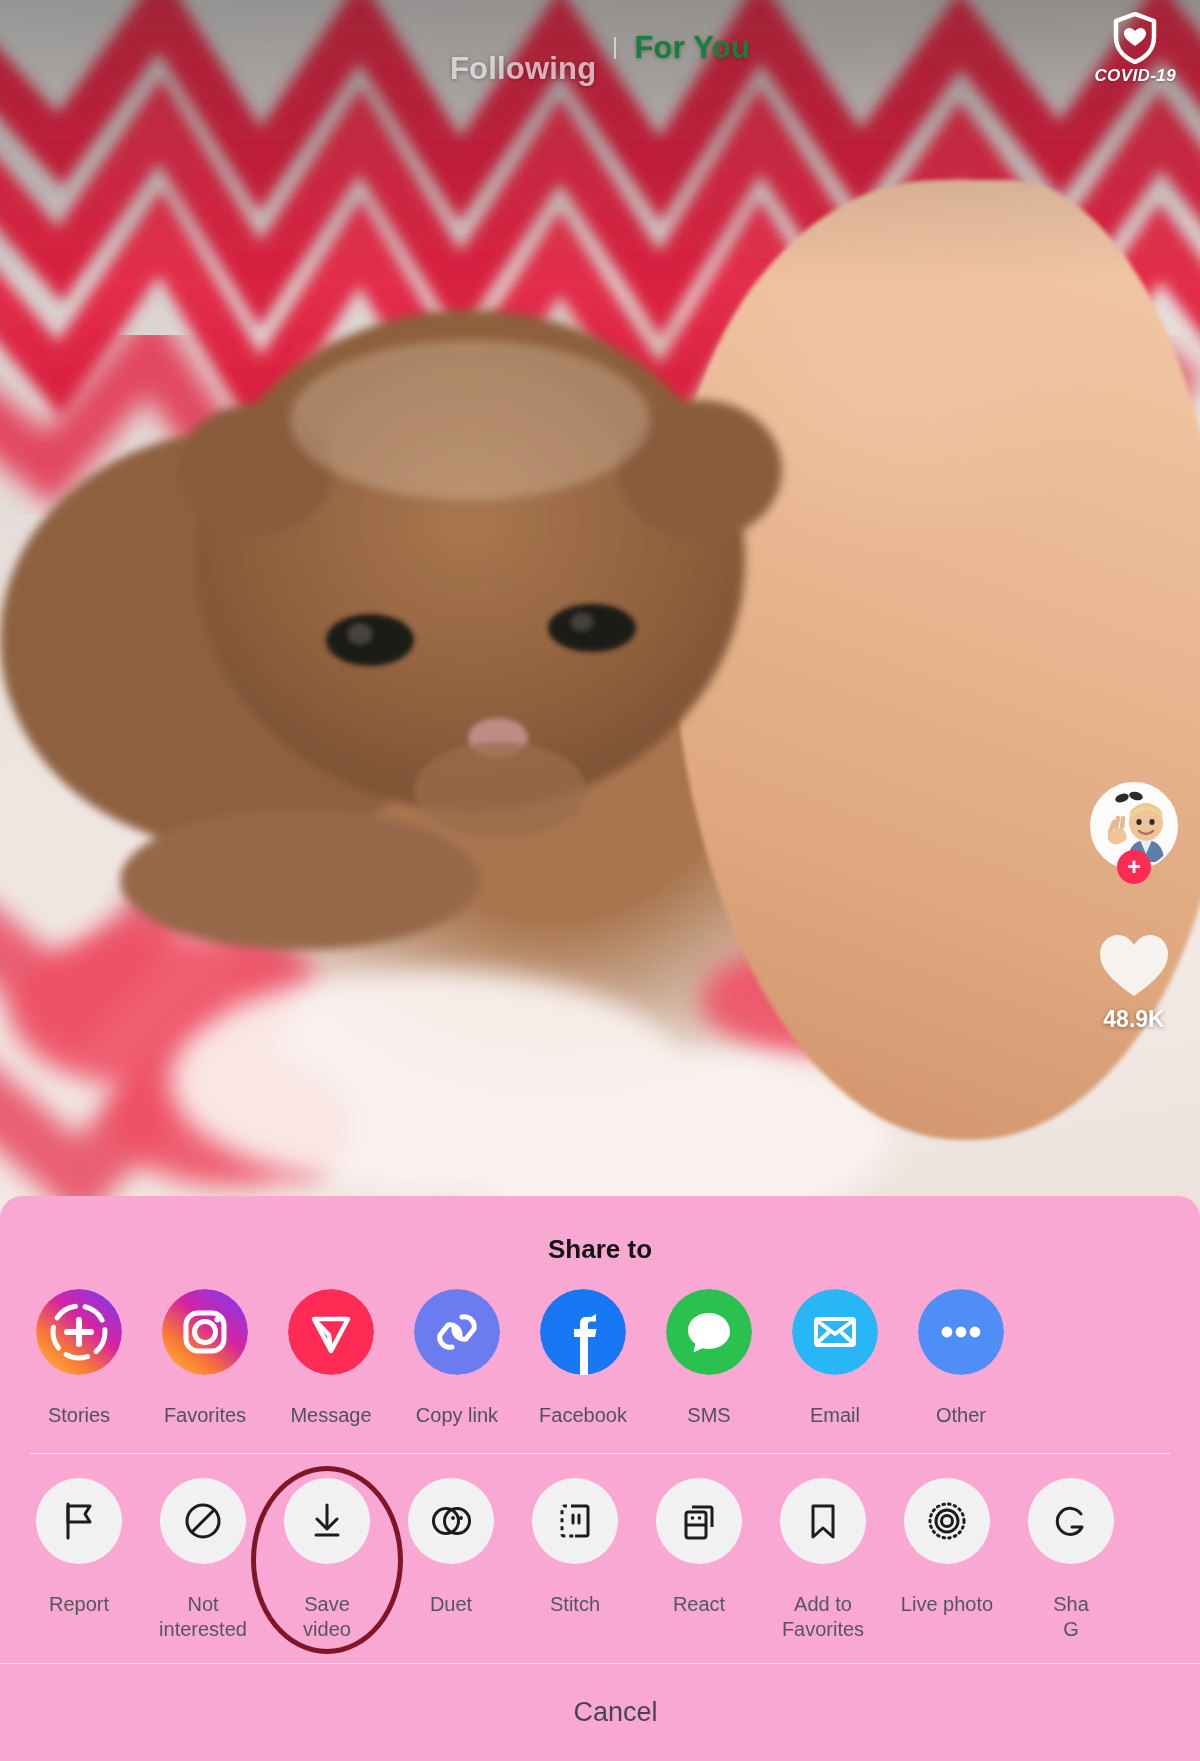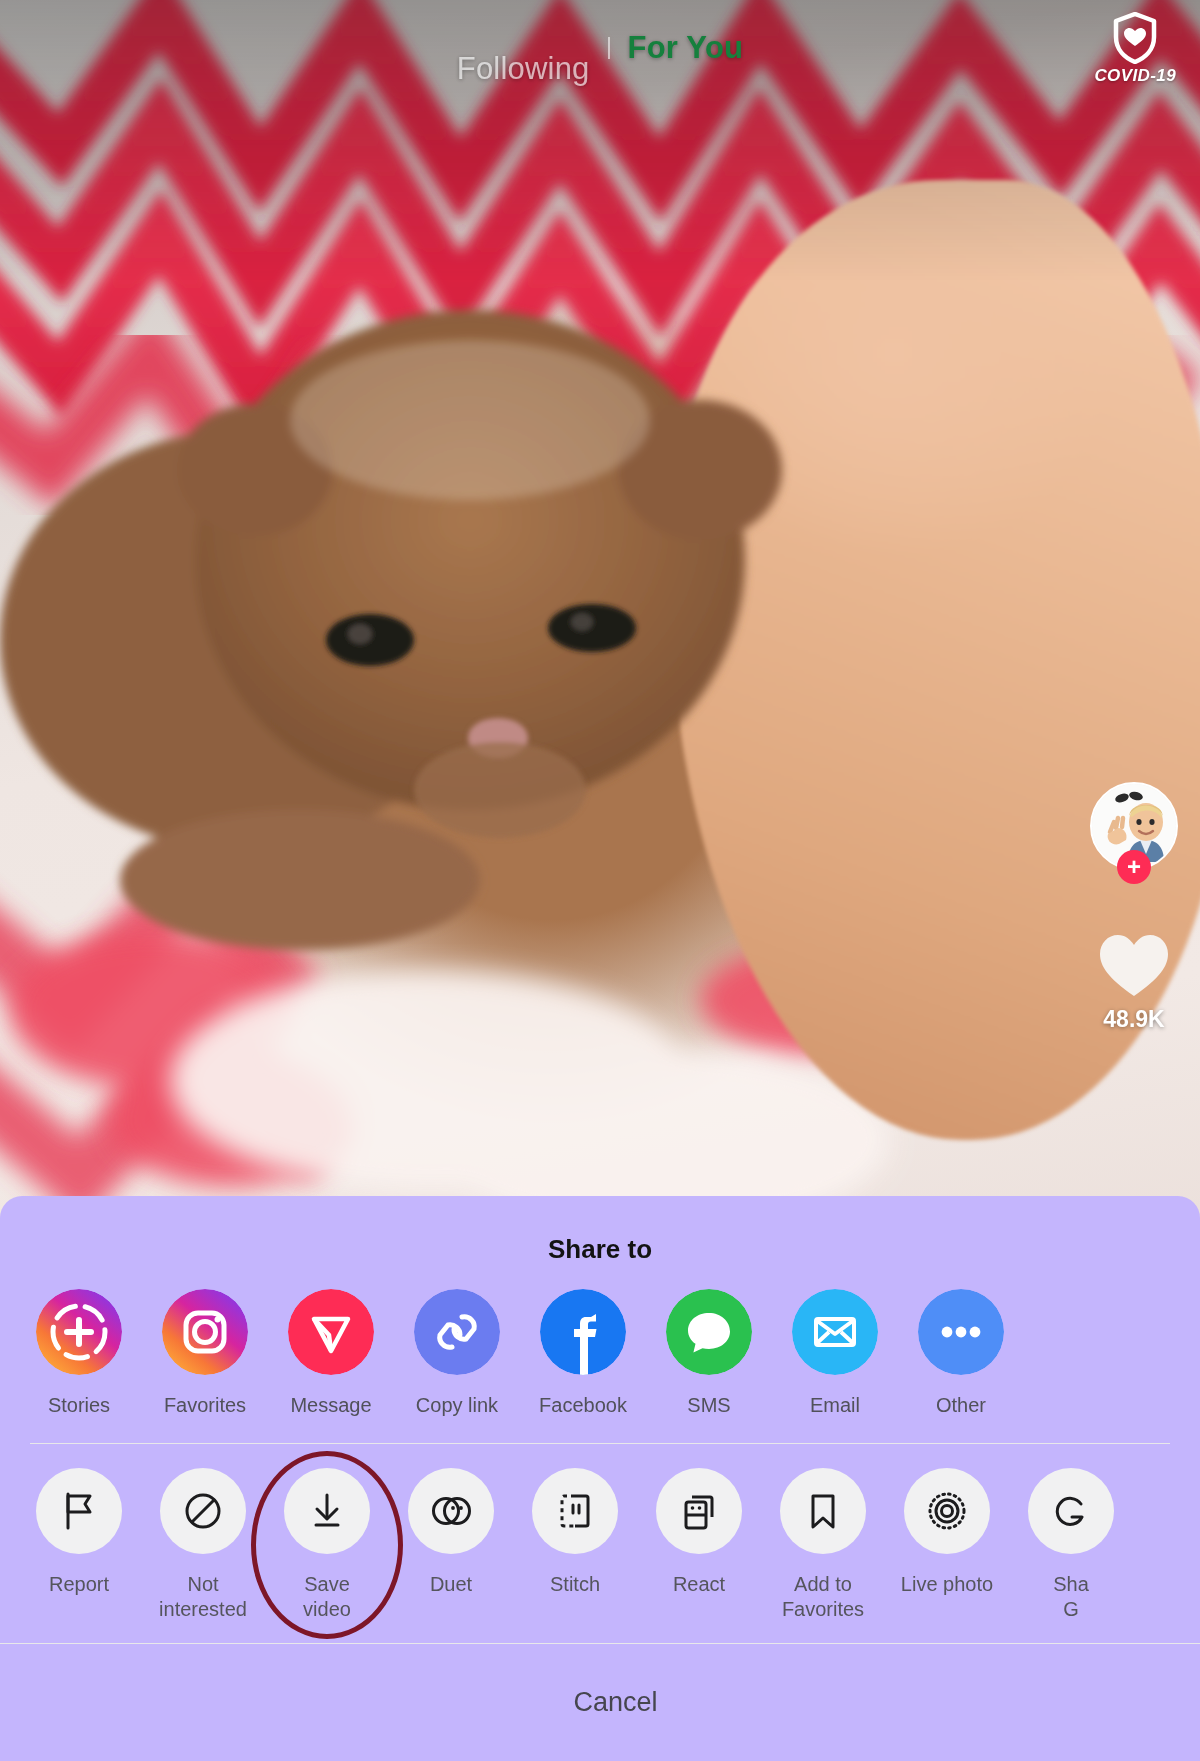--- a/index.html
+++ b/index.html
@@ -37,21 +37,21 @@
   
   .topnav {
     position: absolute; top: 0; left: 0; right: 0; height: 96px;
     display: flex; align-items: center; justify-content: center; gap: 0;
   }
   .nav-tabs { display: flex; align-items: center; gap: 18px; }
   .nav-tab {
     font-size: 31px; letter-spacing: .2px;
     text-shadow: 0 1px 4px rgba(0,0,0,.35);
   }
-  .nav-tab.inactive { color: rgba(255,255,255,.66); font-weight: 400; margin-top: 41px; }
+  .nav-tab.inactive { color: rgba(255,255,255,.66); font-weight: 700; margin-top: 41px; }
   .nav-tab.active { color: #15803d; font-weight: 700; }
   .nav-sep { width: 2px; height: 22px; background: rgba(255,255,255,.55); }
 
   .covid {
     position: absolute; right: 24px; top: 12px;
     display: flex; flex-direction: column; align-items: center; gap: 2px; font-style: italic;
   }
   .covid-label {
     color: #fff; font-size: 17px; font-weight: 700; letter-spacing: .4px;
     text-shadow: 0 1px 3px rgba(0,0,0,.35);
@@ -79,37 +79,37 @@
     margin-top: 62px; display: flex; flex-direction: column; align-items: center; gap: 6px;
   }
   .like-count {
     color: #fff; font-size: 23px; font-weight: 600;
     text-shadow: 0 1px 4px rgba(0,0,0,.4);
   }
 
   
   .sheet {
     position: absolute; left: 0; right: 0; bottom: 0; height: 565px;
-    background: #c4b5fd; border-radius: 22px 22px 0 0;
+    background: #f9a8d4; border-radius: 22px 22px 0 0;
     display: flex; flex-direction: column;
   }
   .sheet-title {
     text-align: center; font-size: 26px; font-weight: 700; color: #131313;
     padding: 38px 0 0 0;
   }
 
   .row {
     display: flex; align-items: flex-start;
     padding: 24px 0 0 0;
   }
   .row-share { padding-left: 30px; gap: 28px; }
   .row-actions { padding-left: 30px; gap: 26px; }
 
   .item {
-    width: 98px; display: flex; flex-direction: column; align-items: center; gap: 18px;
+    width: 98px; display: flex; flex-direction: column; align-items: center; gap: 28px;
     position: relative; flex: 0 0 auto;
   }
   .item-circle {
     width: 86px; height: 86px; border-radius: 50%;
     display: flex; align-items: center; justify-content: center;
     overflow: hidden;
   }
   .item-label {
     font-size: 20px; color: #51515a; text-align: center; line-height: 1.22;
     white-space: pre-line;

